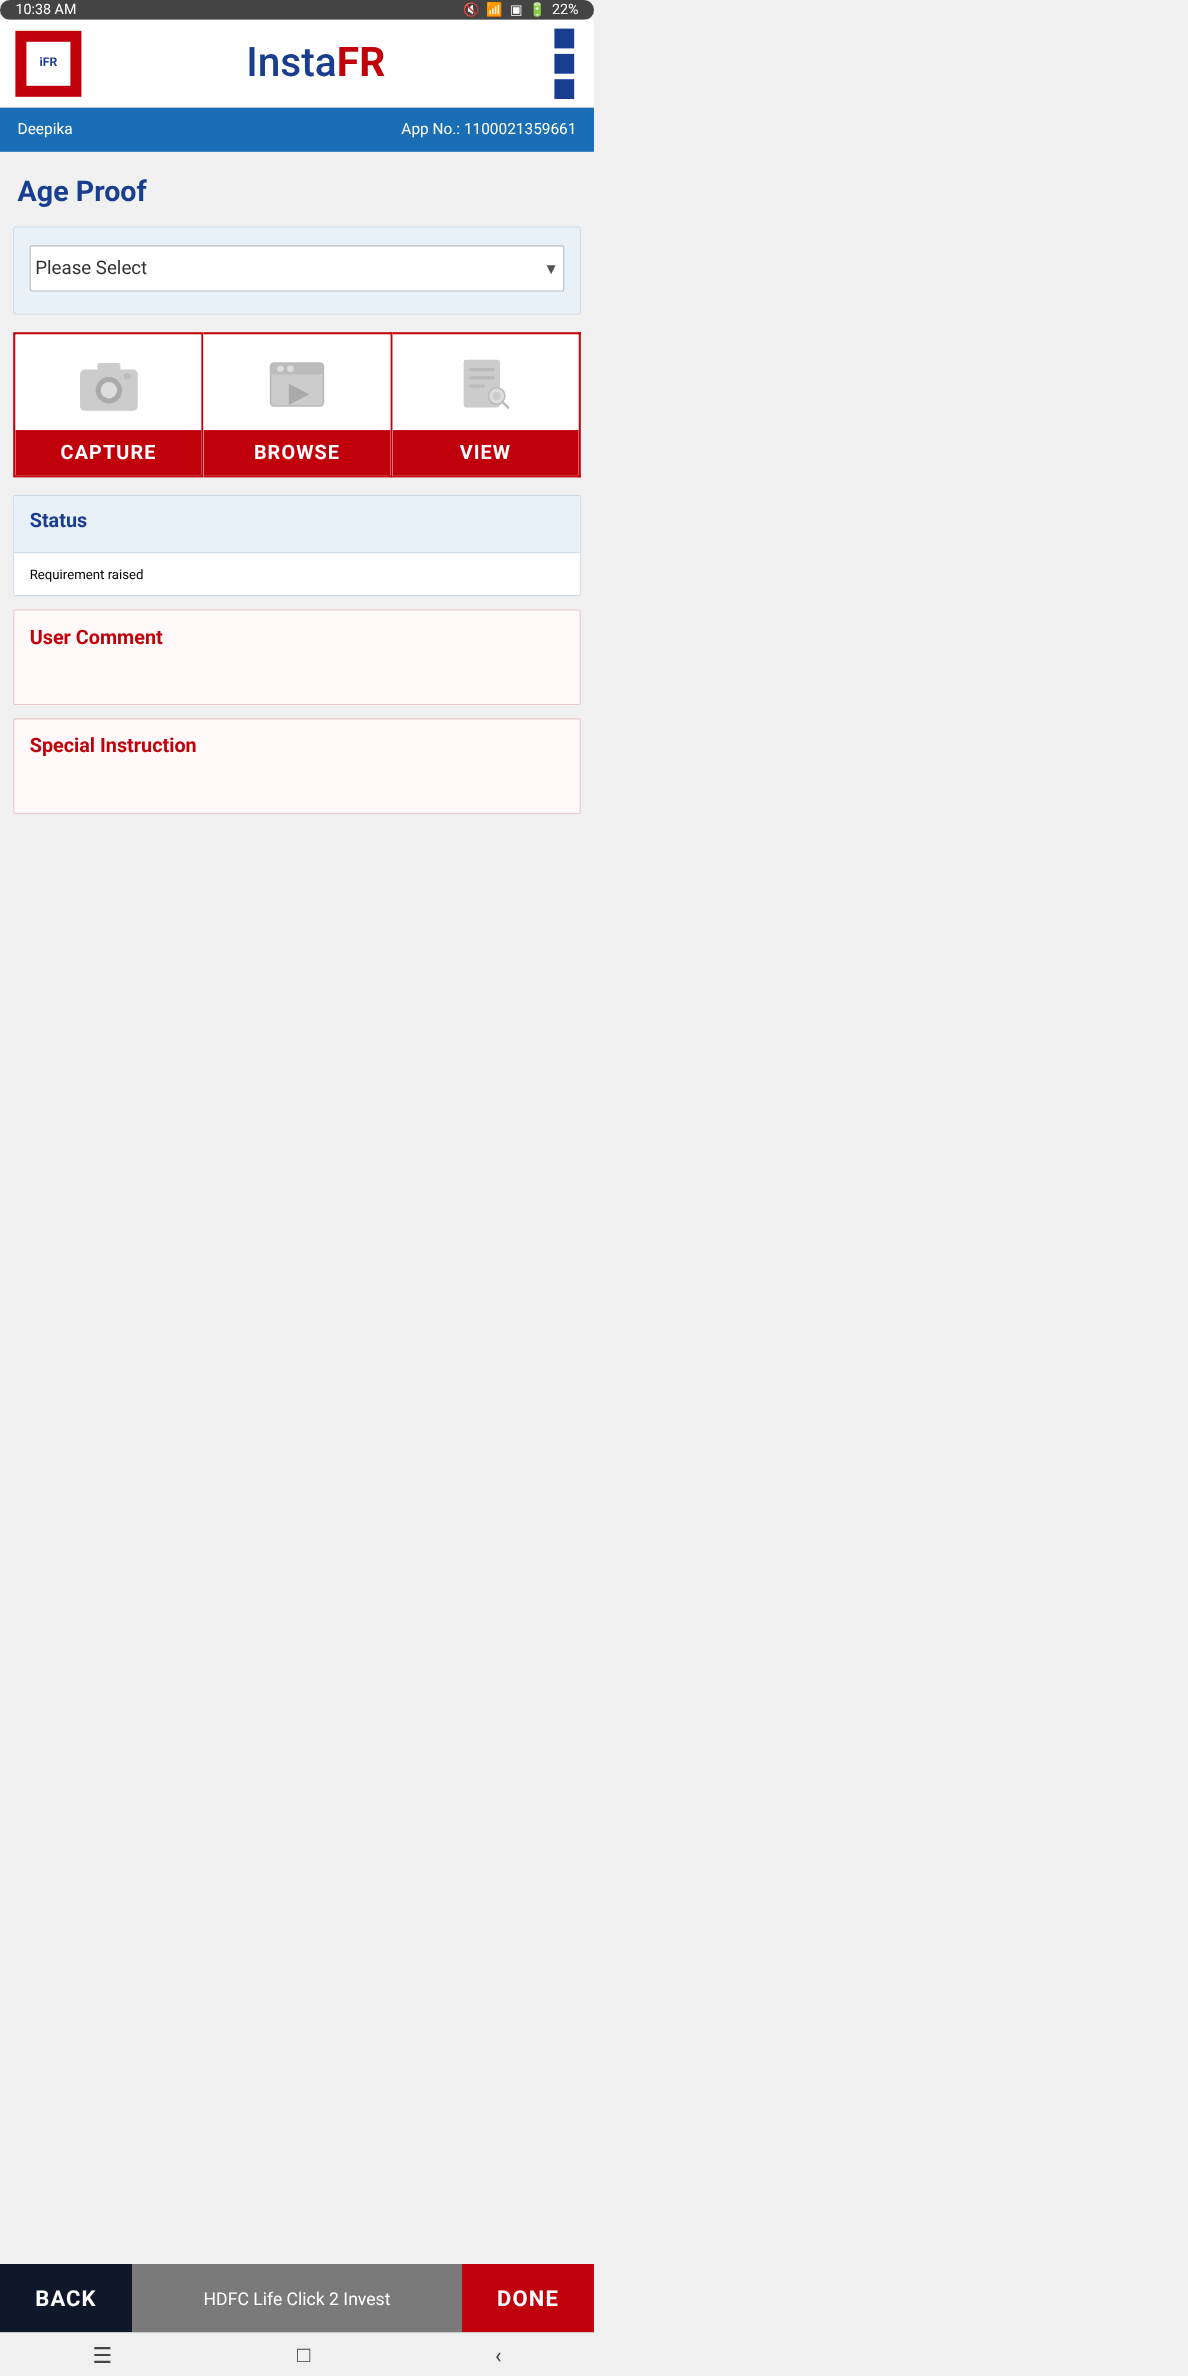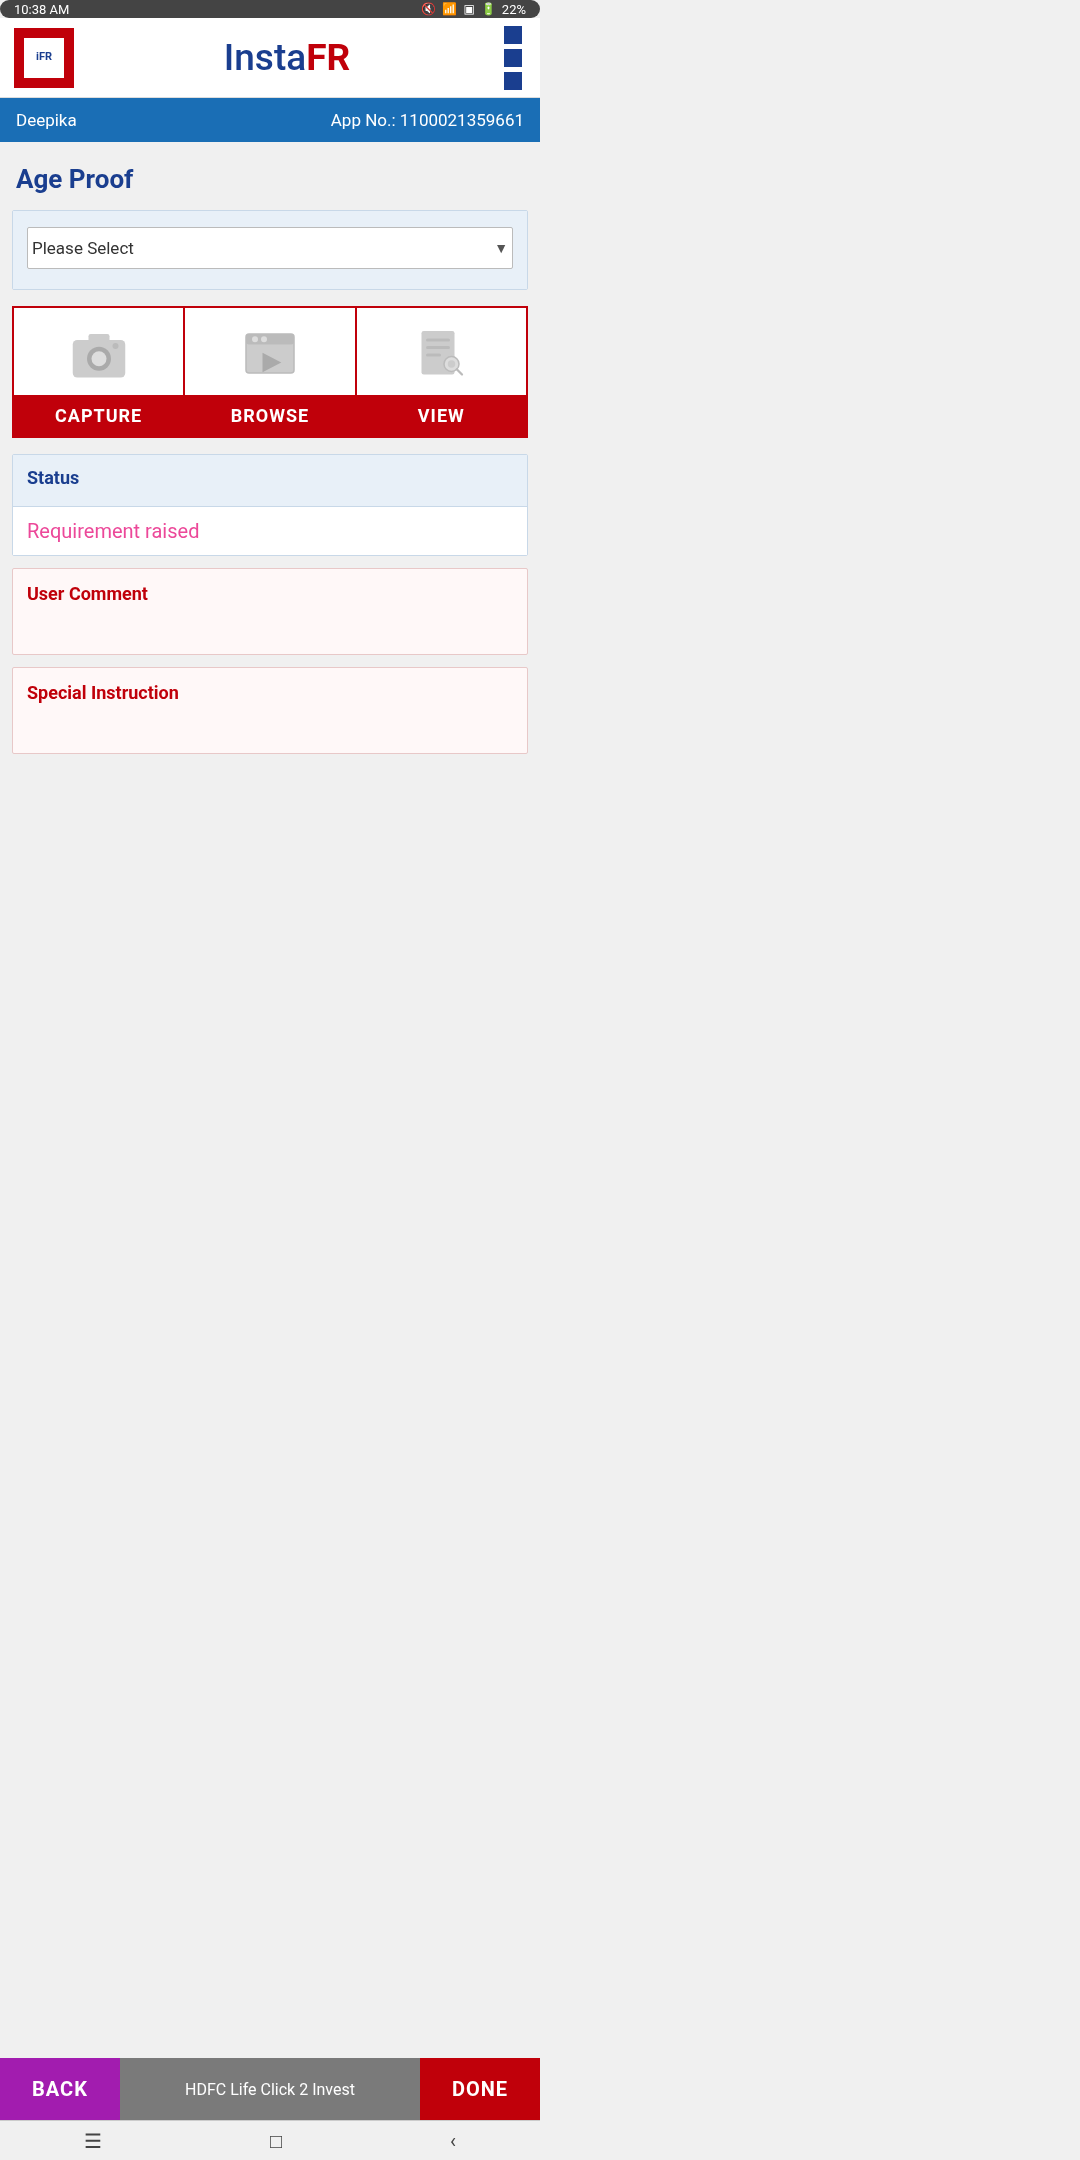--- a/index.html
+++ b/index.html
@@ -89,21 +89,21 @@
     }
 
     
     .user-bar {
       background: #1a6eb5;
       color: #fff;
       display: flex;
       justify-content: space-between;
       align-items: flex-end;
       padding: 12px 16px;
-      font-size: 17px;
+      font-size: 14px;
     }
 
     
     .page-title-area {
       padding: 22px 16px 16px;
       text-align: left;
     }
     .page-title {
       font-size: 26px;
       font-weight: 700;
@@ -205,22 +205,22 @@
       border-radius: 2px;
     }
     .status-card-header {
       background: #e8f0f8;
       padding: 12px 14px 8px;
       border-bottom: 1px solid #c8d8e8;
     }
     .status-card-body {
       background: #fff;
       padding: 12px 14px;
-      font-size: 20px;
-      color: #ec4899;
+      font-size: 12px;
+      color: #000000;
     }
 
     
     .comment-card {
       background: #fff8f8;
       border: 1px solid #e8c8c8;
       margin: 12px 12px 0;
       border-radius: 2px;
       padding: 14px 14px 40px;
     }
@@ -228,21 +228,21 @@
     
     .footer-bar {
       position: fixed;
       bottom: 40px;
       left: 0;
       width: 540px;
       display: flex;
       height: 62px;
     }
     .footer-back {
-      background: #a21caf;
+      background: #0f172a;
       color: #fff;
       font-size: 20px;
       font-weight: 700;
       letter-spacing: 1px;
       flex: 0 0 120px;
       display: flex;
       align-items: center;
       justify-content: center;
       cursor: pointer;
       text-align: center;

